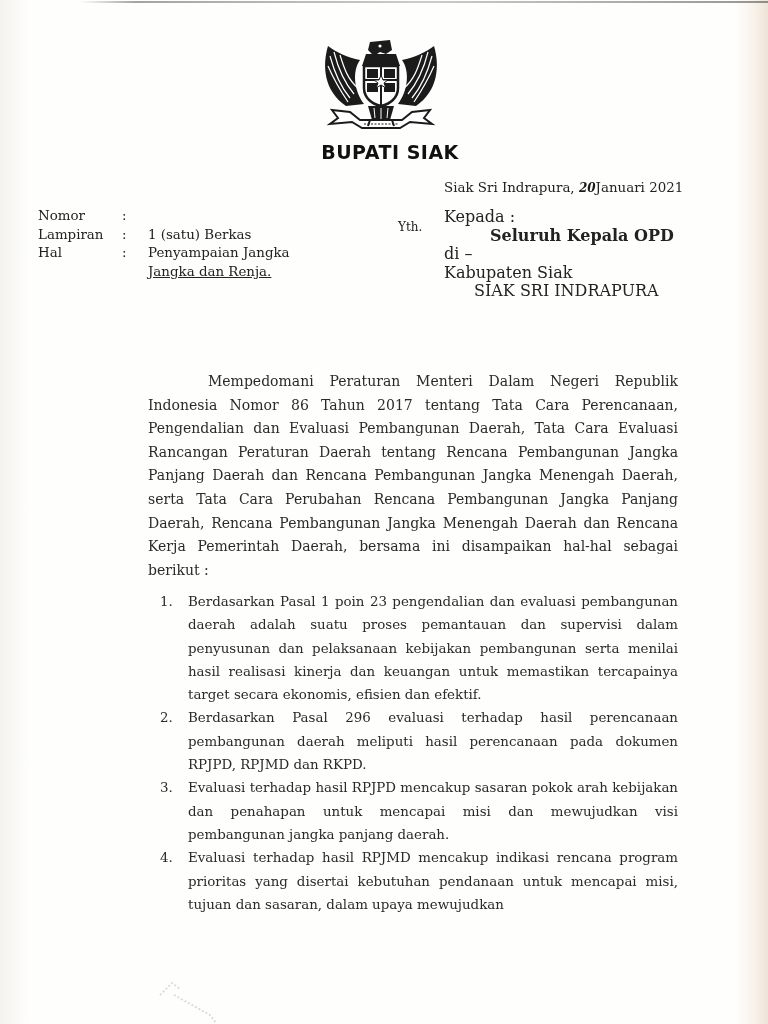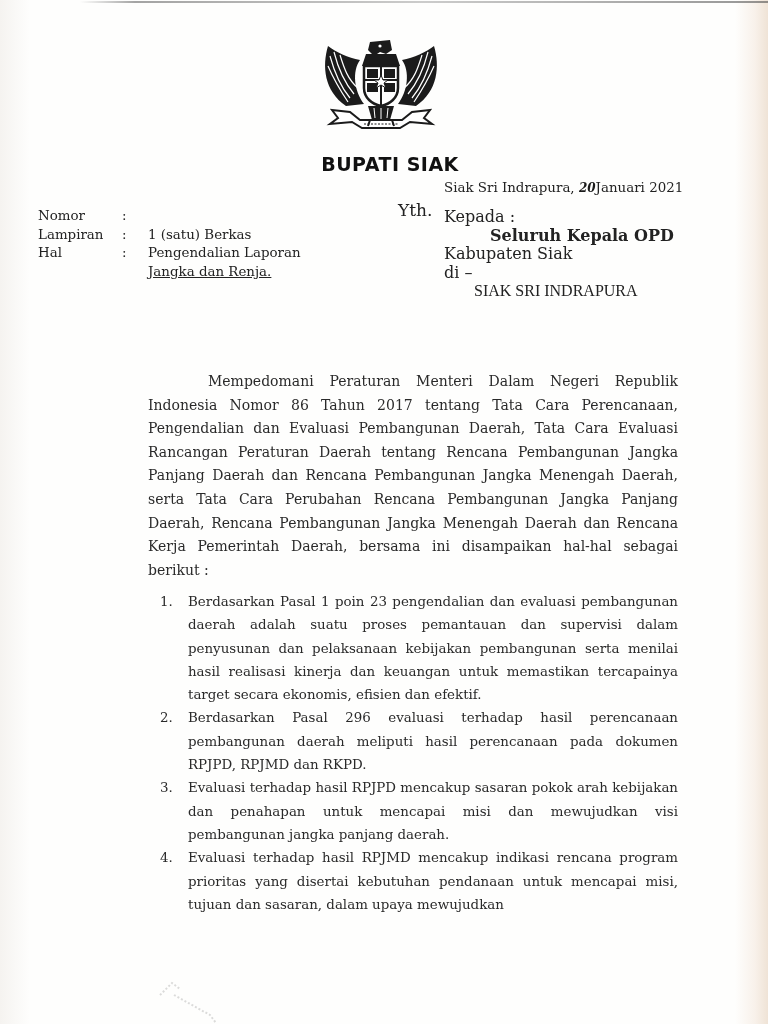--- a/index.html
+++ b/index.html
@@ -18,38 +18,38 @@
     position: absolute; left: 80px; top: 1px; width: 688px; height: 2px;
     background: linear-gradient(90deg, rgba(80,80,80,0) 0%, rgba(90,90,90,0.55) 8%, rgba(110,110,110,0.35) 50%, rgba(80,80,80,0.6) 100%);
   }
   .emblem {
     position: absolute; left: 320px; top: 36px; width: 122px; height: 100px;
   }
   .header-title {
     position: absolute; left: 0; width: 768px; top: 141px; text-align: center;
     font-family: "DejaVu Sans", sans-serif; font-weight: bold; font-size: 19px;
     letter-spacing: 0.5px; color: #111;
-    padding-left: 12px; box-sizing: border-box; margin-top: 12px;
+    padding-left: 12px; box-sizing: border-box;
   }
   .place-date {
     position: absolute; left: 444px; top: 180px; font-size: 13.4px; color: #222;
     white-space: nowrap;
   }
   .hand { font-family: "DejaVu Serif", serif; font-style: italic; font-weight: bold; font-size: 12px; color: #1a1a1a; }
   .meta { position: absolute; left: 38px; top: 207px; font-size: 13.4px; line-height: 18.5px; }
   .meta-row { display: flex; }
   .meta-label { width: 84px; }
   .meta-colon { width: 26px; }
   .meta-value { white-space: nowrap; }
   .meta-sub { padding-left: 110px; white-space: nowrap; }
   .underline { text-decoration: underline; }
-  .yth { position: absolute; left: 398px; top: 200px; font-size: 17px; }
+  .yth { position: absolute; left: 398px; top: 220px; font-size: 12px; }
   .recipient { position: absolute; left: 444px; top: 208px; font-size: 16px; line-height: 18.5px; white-space: nowrap; }
   .recipient .bold { font-weight: bold; margin-left: 46px; }
-  .recipient .city { padding-left: 30px; font-family: Liberation Serif, serif; }
+  .recipient .city { padding-left: 30px; }
   .body-text {
     position: absolute; left: 148px; top: 370px; width: 530px;
     font-size: 14px; line-height: 23.6px; text-align: justify;
     color: #2a2a2a;
   }
   .body-text p { margin: 0; text-indent: 60px; }
   .list {
     position: absolute; left: 160px; top: 590px; width: 518px;
     font-size: 13.4px; line-height: 23.3px; color: #2a2a2a;
     margin: 0; padding: 0; list-style: none;
@@ -126,32 +126,32 @@
       <span class="meta-colon">:</span>
     </div>
     <div class="meta-row">
       <span class="meta-label">Lampiran</span>
       <span class="meta-colon">:</span>
       <span class="meta-value">1 (satu) Berkas</span>
     </div>
     <div class="meta-row">
       <span class="meta-label">Hal</span>
       <span class="meta-colon">:</span>
-      <span class="meta-value">Pengendalian Laporan</span>
+      <span class="meta-value">Penyampaian Jangka</span>
     </div>
     <div class="meta-sub underline">Jangka dan Renja.</div>
   </div>
 
   <div class="yth">Yth.</div>
 
   <div class="recipient">
     <div>Kepada :</div>
     <div class="bold">Seluruh Kepala OPD</div>
+    <div>di –</div>
     <div>Kabupaten Siak</div>
-    <div>di –</div>
     <div class="city">SIAK SRI INDRAPURA</div>
   </div>
 
   <div class="body-text">
     <p>Mempedomani Peraturan Menteri Dalam Negeri Republik Indonesia Nomor 86 Tahun 2017 tentang Tata Cara Perencanaan, Pengendalian dan Evaluasi Pembangunan Daerah, Tata Cara Evaluasi Rancangan Peraturan Daerah tentang Rencana Pembangunan Jangka Panjang Daerah dan Rencana Pembangunan Jangka Menengah Daerah, serta Tata Cara Perubahan Rencana Pembangunan Jangka Panjang Daerah, Rencana Pembangunan Jangka Menengah Daerah dan Rencana Kerja Pemerintah Daerah, bersama ini disampaikan hal-hal sebagai berikut :</p>
   </div>
 
   <ol class="list">
     <li>
       <span class="num">1.</span>

